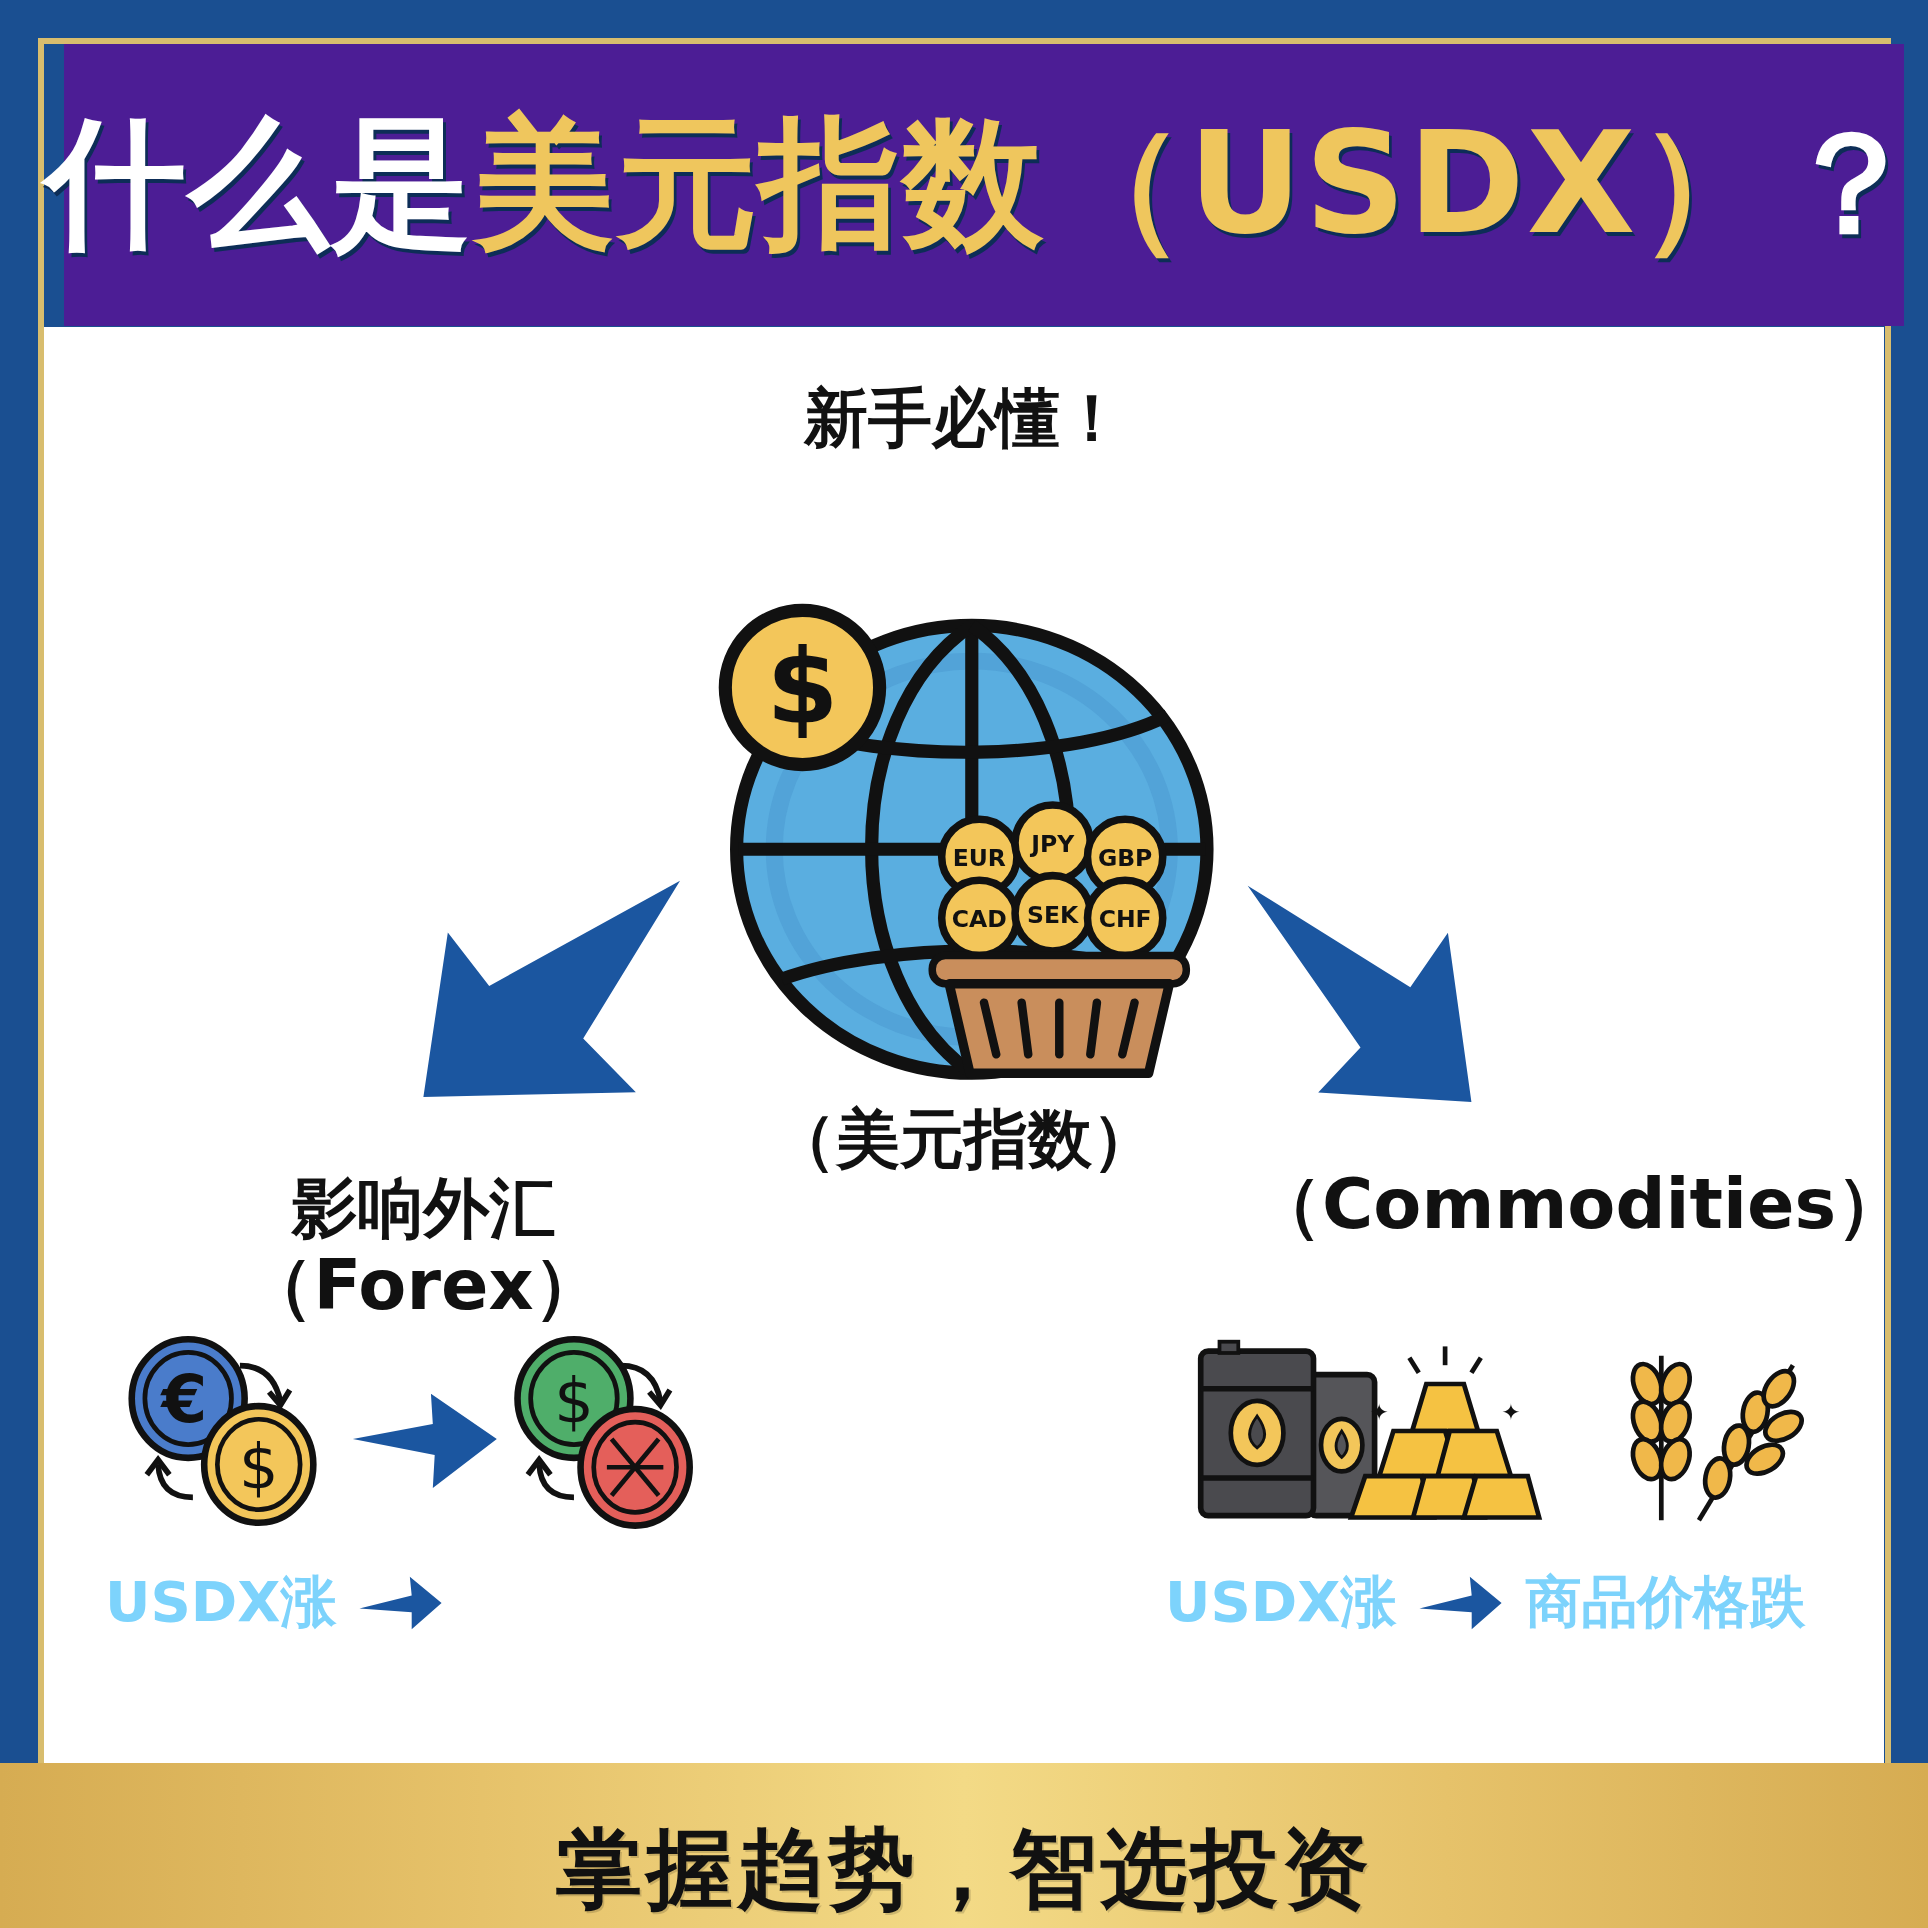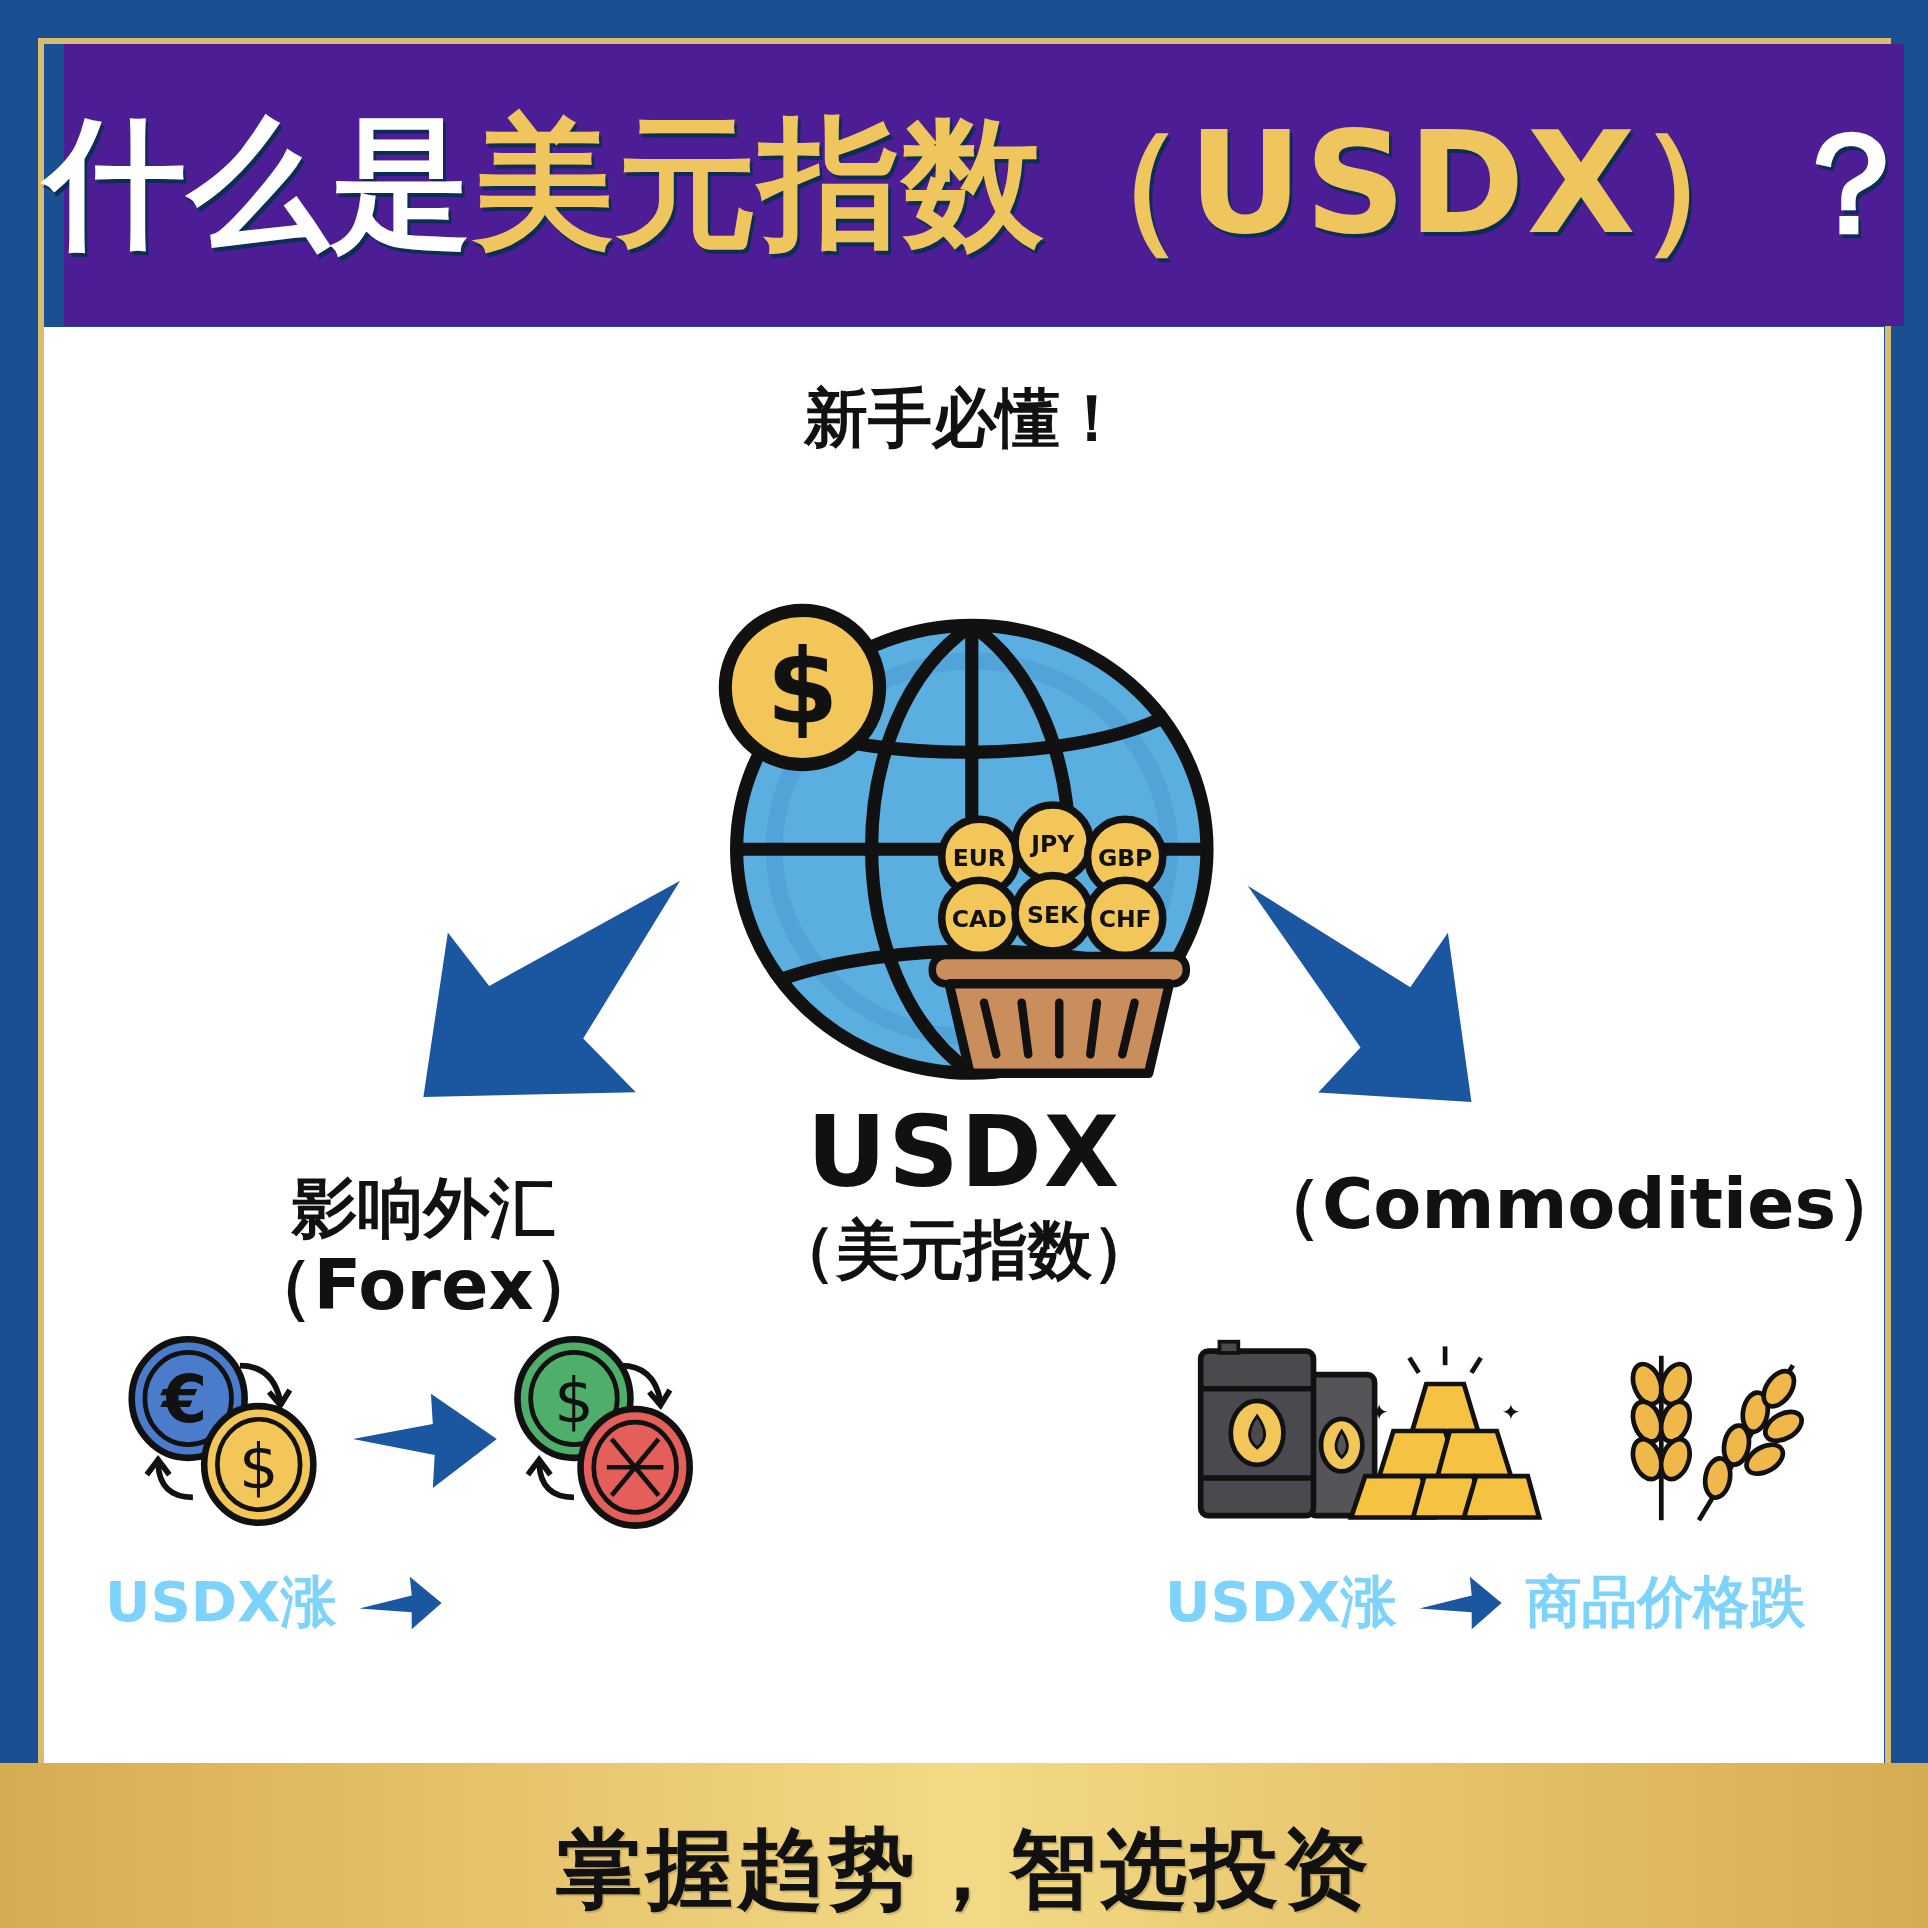--- a/index.html
+++ b/index.html
@@ -115,21 +115,20 @@
         <line x1="345" y1="445" x2="352" y2="500"></line>
         <line x1="385" y1="445" x2="385" y2="500"></line>
         <line x1="425" y1="445" x2="418" y2="500"></line>
         <line x1="465" y1="445" x2="452" y2="500"></line>
       </g>
     </g>
   </svg>
 </div>
 
 <div class="center-label">
-  <div class="big">USDX</div>
   <div class="small">（美元指数）</div>
 </div>
 
 <svg class="arrow" style="left:414px;top:871px" width="282" height="245" viewBox="0 0 300 260">
   <polygon points="283,10 180,178 236,235 10,240 36,65 80,122" fill="#1b56a0"></polygon>
 </svg>
 
 <svg class="arrow" style="left:1243px;top:876px" width="282" height="245" viewBox="0 0 300 260">
   <polygon points="5,10 178,118 218,60 243,240 80,230 125,182" fill="#1b56a0"></polygon>
 </svg>

